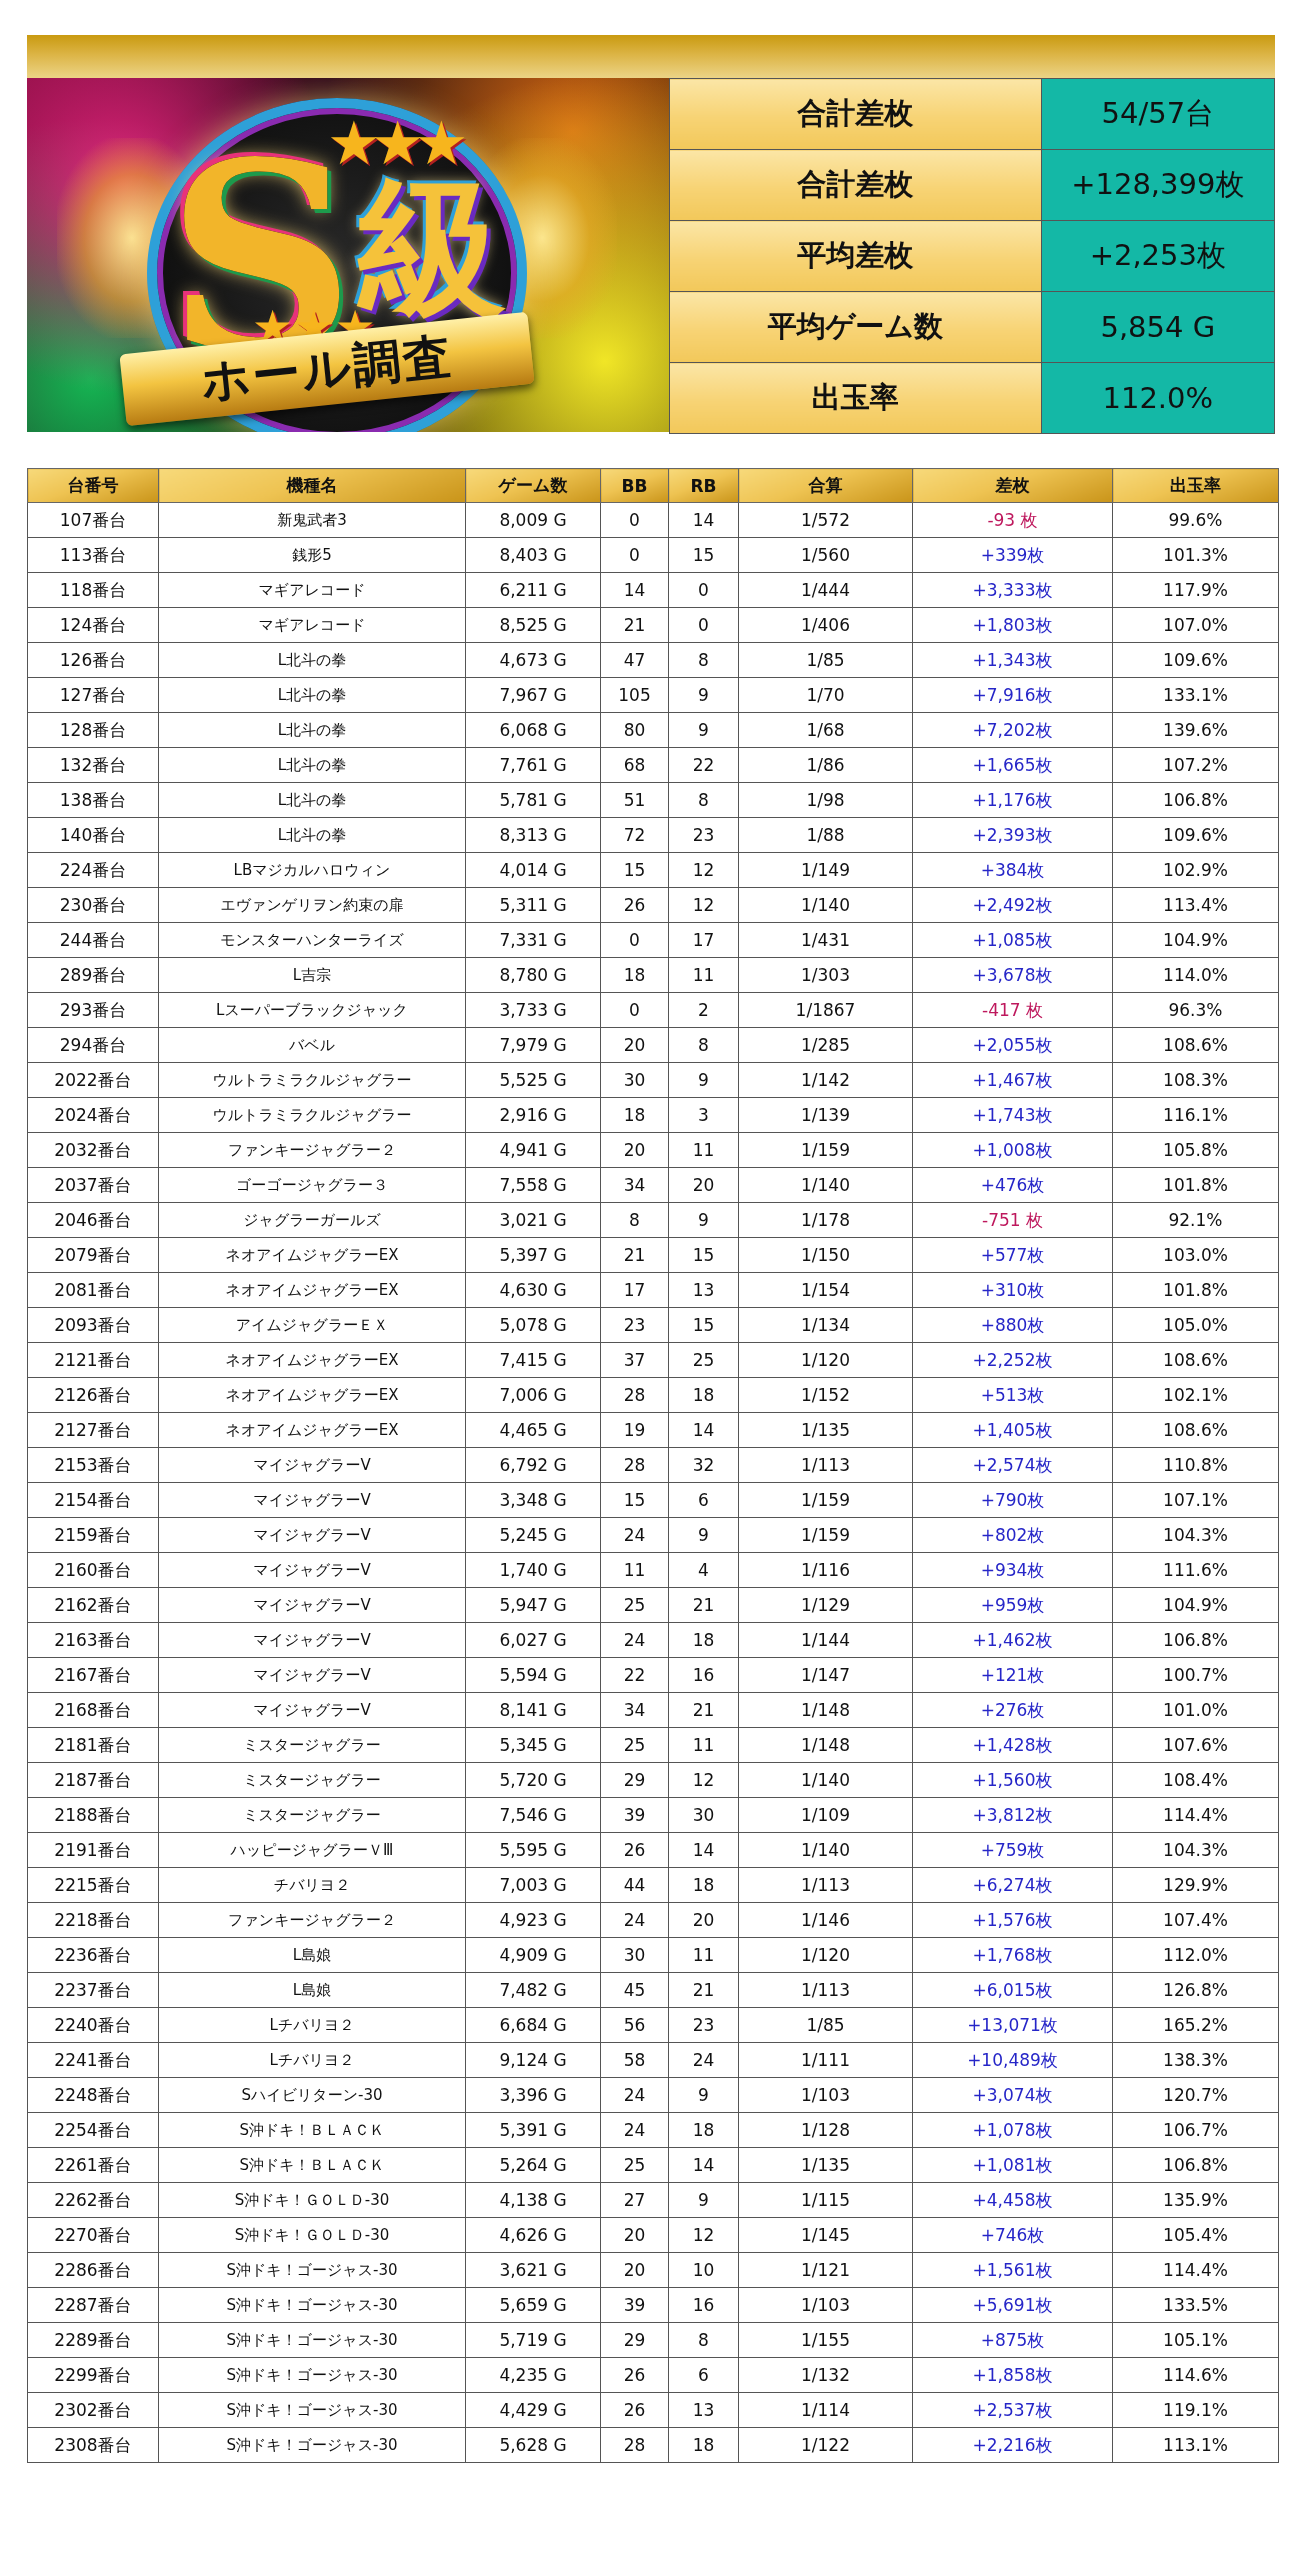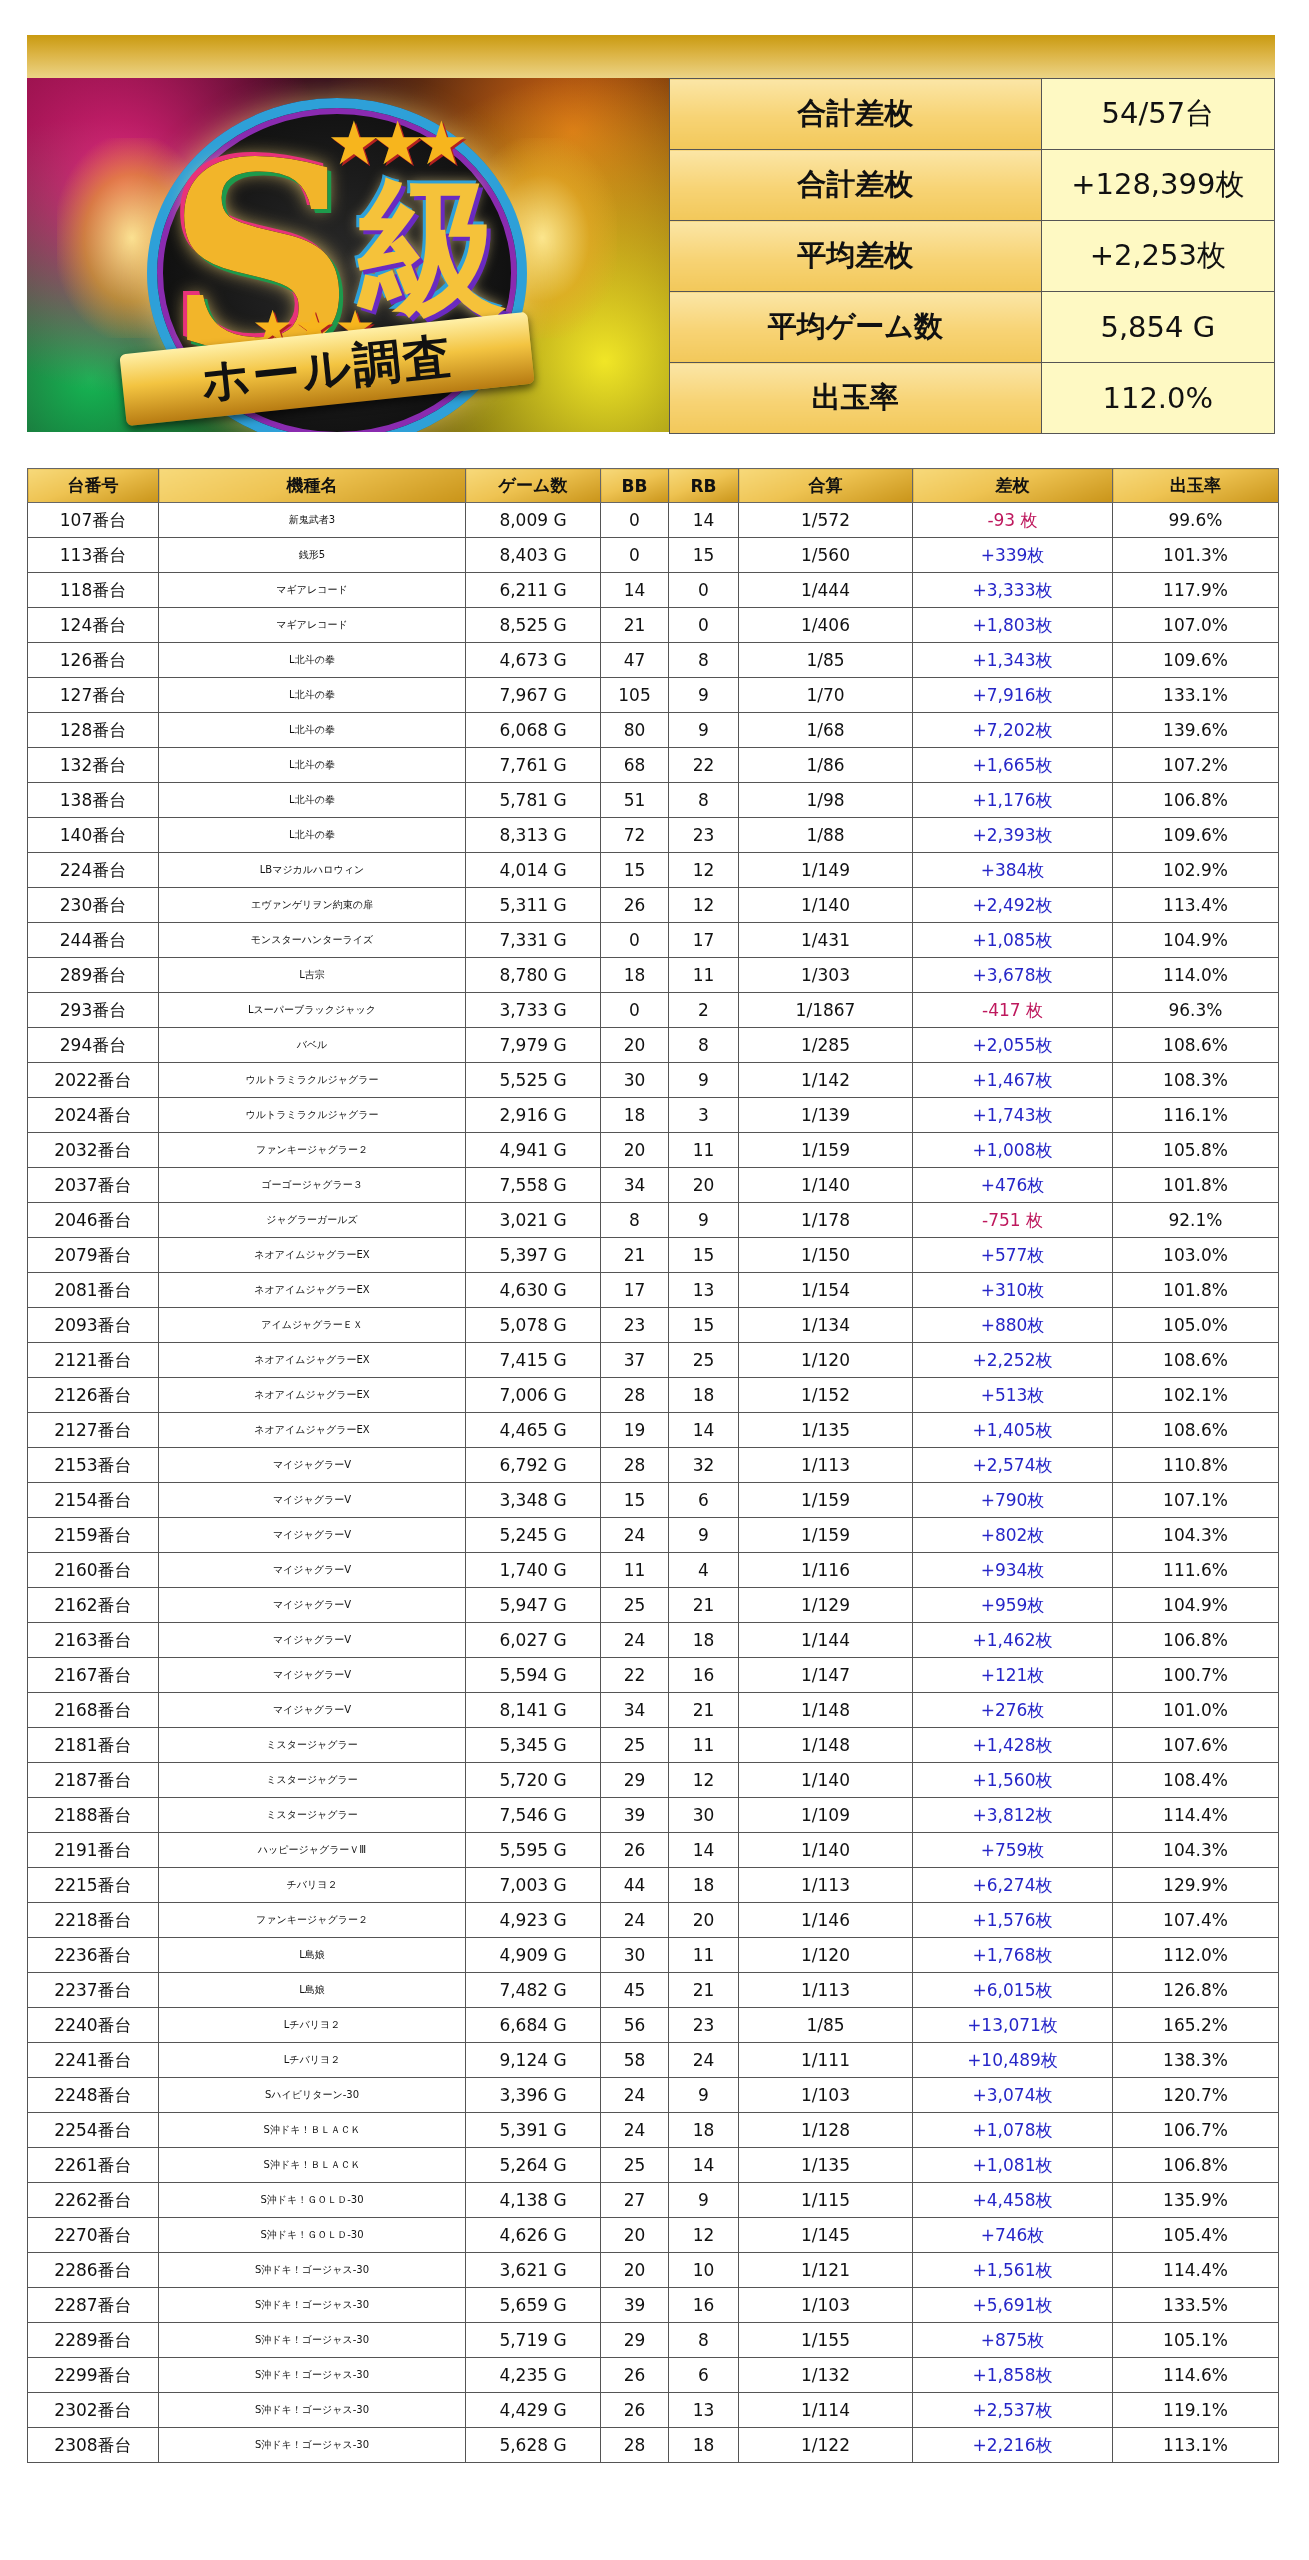--- a/index.html
+++ b/index.html
@@ -33,27 +33,27 @@
     background: linear-gradient(180deg, #fff0a8 0%, #f3c441 45%, #b77b12 100%);
     border-radius: 6px; transform: rotate(-6deg); box-shadow: 0 4px 8px rgba(0,0,0,0.6);
     display: flex; align-items: center; justify-content: center; }
   .banner .ribbon span { font-size: 48px; font-weight: bold; color: #111; letter-spacing: 2px; }
   .banner .ribbon-stars { position: absolute; left: 225px; top: 222px; font-size: 46px; color: #f7b51d;
     text-shadow: 2px 2px 0 #b32020; }
 
   .summary { position: absolute; left: 669px; top: 78px; width: 606px; border-collapse: collapse; }
   .summary td { height: 70px; border: 1.5px solid #555; text-align: center; font-size: 29px; font-weight: bold; padding: 0; }
   .summary td.s-label { width: 373px; background: linear-gradient(180deg, #fbe6a6 0%, #f7d374 55%, #f2c85a 100%); }
-  .summary td.s-value { width: 233px; background: #fef9c3; font-weight: normal; }
+  .summary td.s-value { width: 233px; background: #14b8a6; font-weight: normal; }
 
   .results { position: absolute; left: 27px; top: 468px; width: 1251px; border-collapse: collapse; table-layout: fixed; }
   .results th { height: 33px; font-size: 17px; font-weight: bold; border: 1.5px solid #666;
     background: linear-gradient(160deg, #f7d97a 0%, #eec352 45%, #c99419 100%); color: #111; padding: 0; }
   .results td { height: 34px; font-size: 17px; text-align: center; border: 1.5px solid #555; padding: 0; white-space: nowrap; }
-  .results td.c-name { font-size: 10px; margin-top: 45px; }
+  .results td.c-name { font-size: 15px; margin-top: 45px; }
   .results td.neg { color: #be185d; }
   .results td.pos { color: #2626c8; margin-top: 40px; }
 </style>
 </head>
 <body>
 
 <div class="top-bar"></div>
 
 <div class="banner">
   <div class="wing-l"></div>

